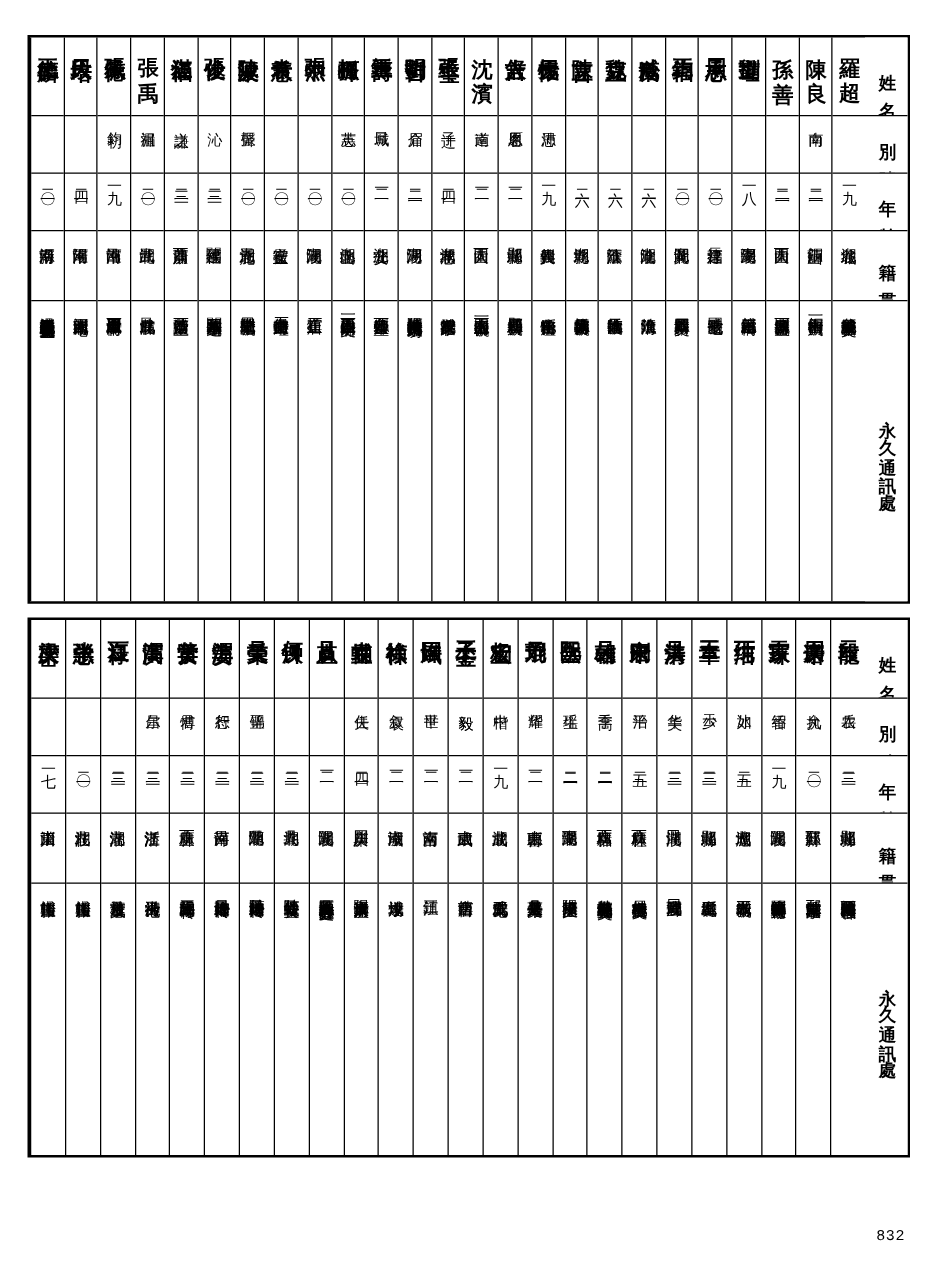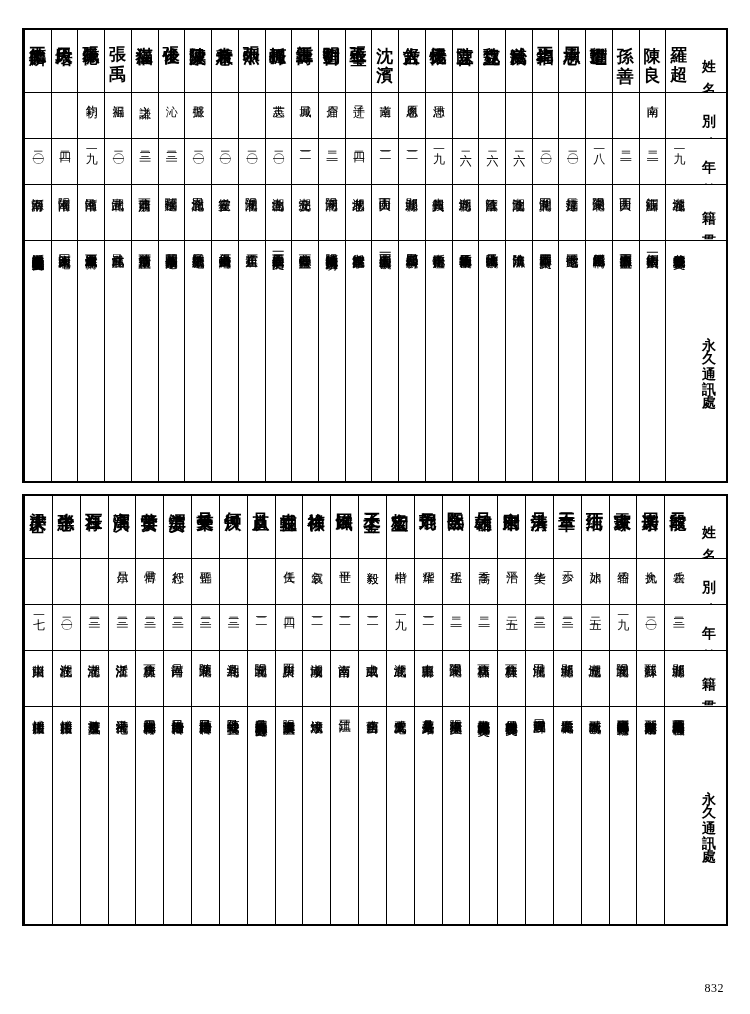--- a/index.html
+++ b/index.html
@@ -109,21 +109,21 @@
   }
   .header-col .cell {
     align-items: center;
   }
 
   .page-number {
     position: absolute;
     right: 26px;
     bottom: 18px;
     font-size: 12px;
-    font-family: Liberation Serif, serif;
+    font-family: Liberation Mono, monospace;
     letter-spacing: 0.04em;
   }
 </style>
 </head>
 <body>
 
 <div class="page">
 
   <div class="roster top" id="roster-top">
       <div class="col header-col">

